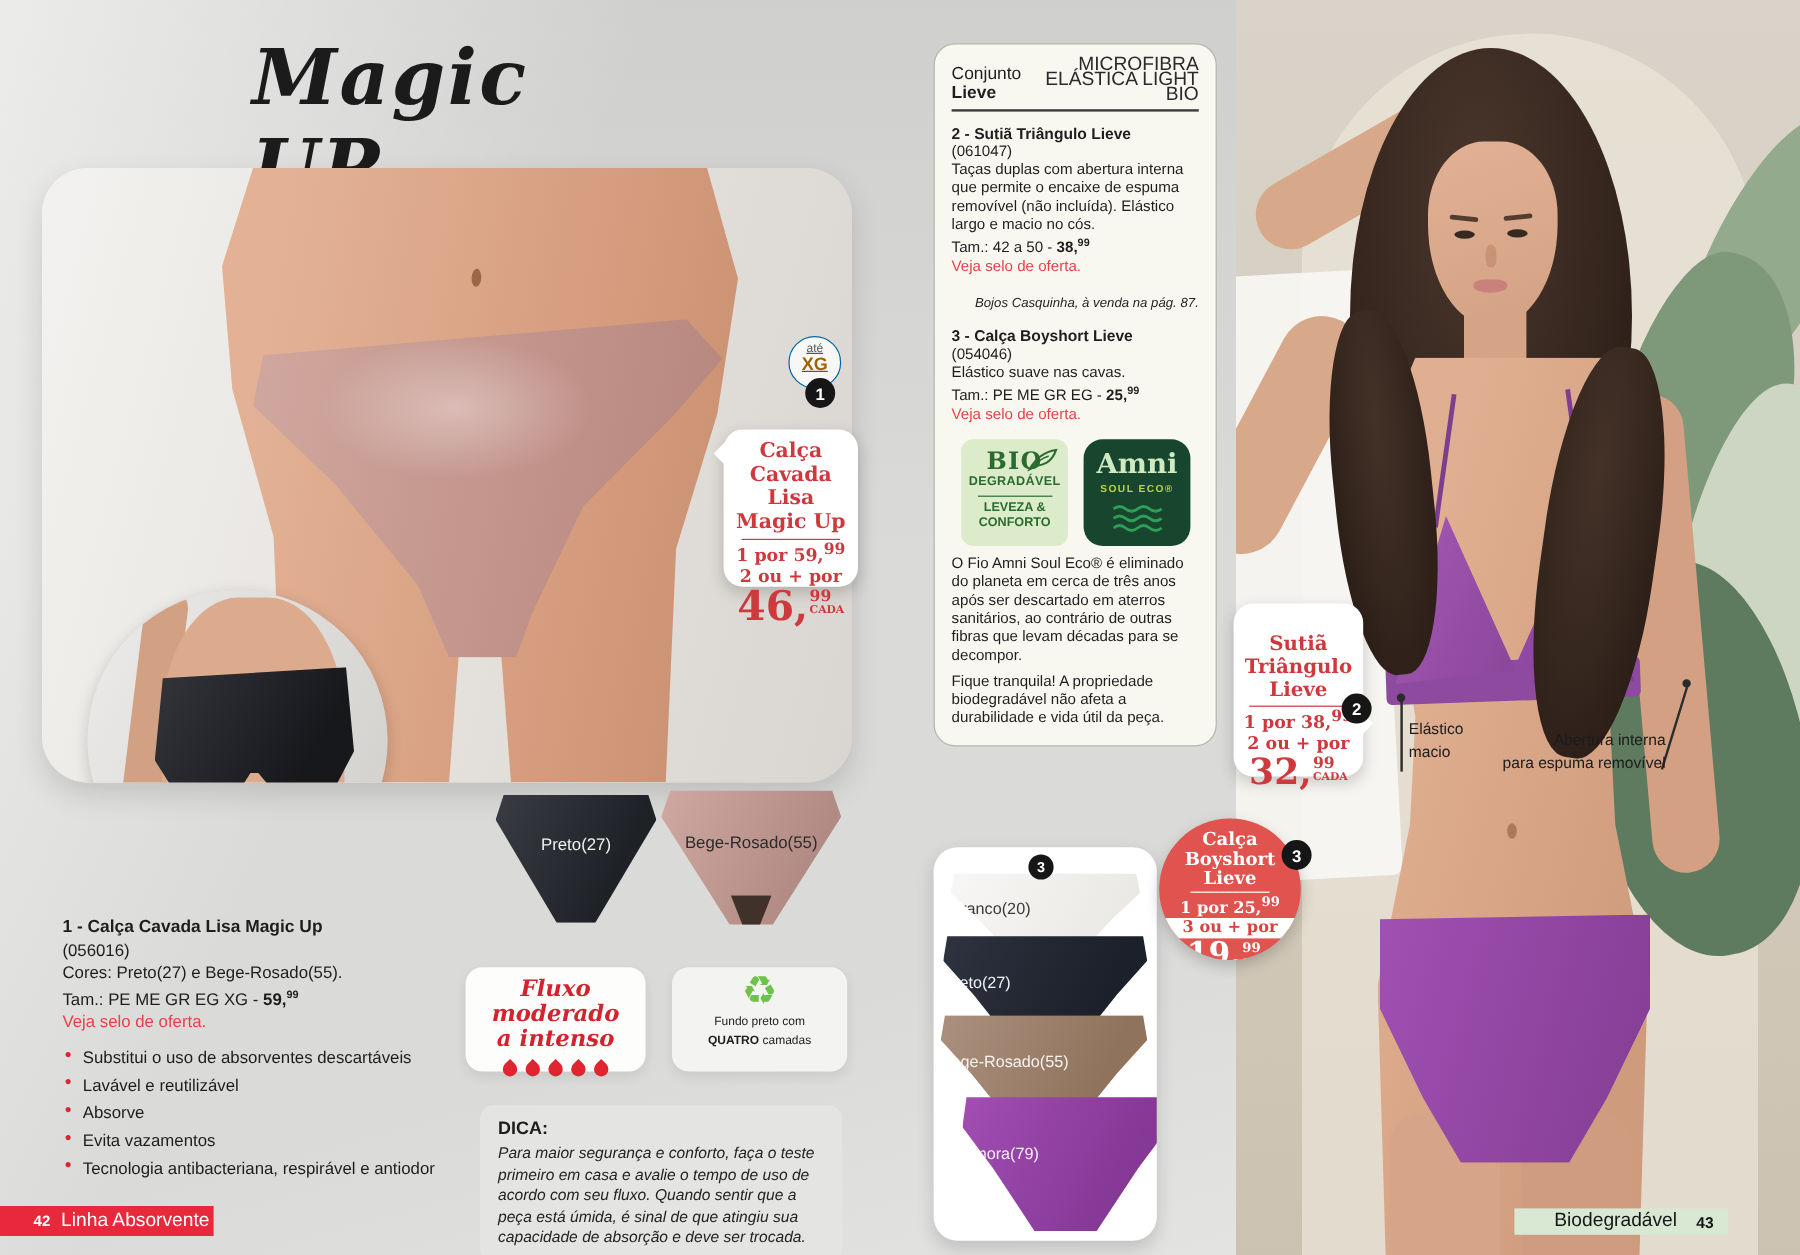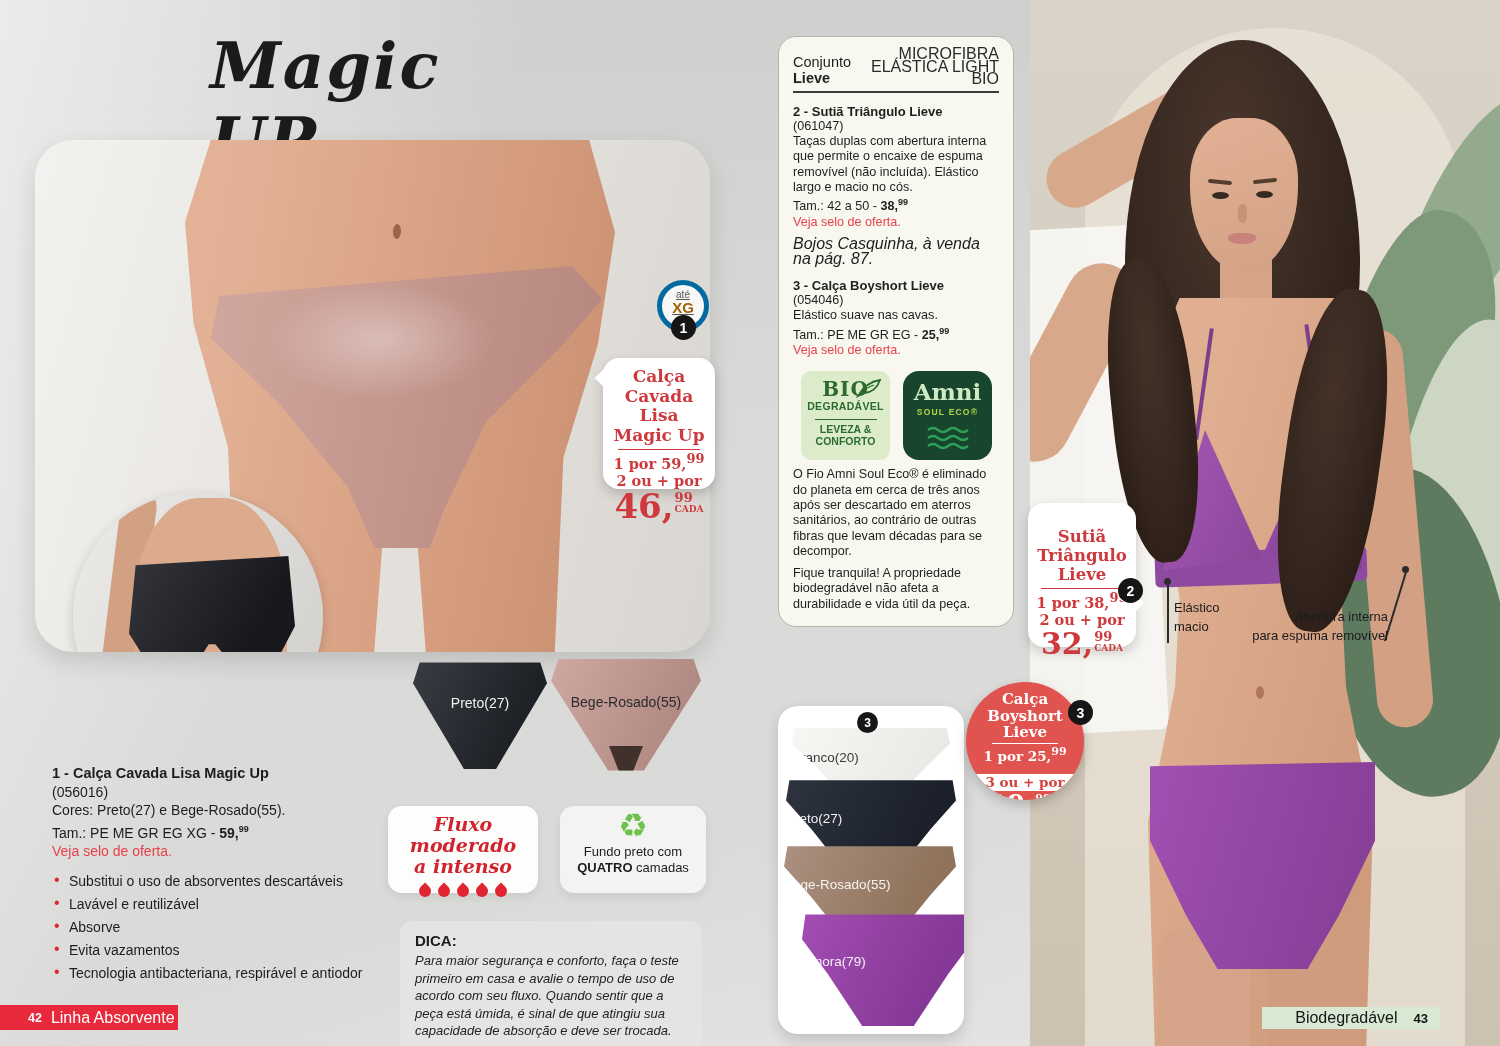--- a/index.html
+++ b/index.html
@@ -33,21 +33,21 @@
   .pm-panty-sheen{left:230px;top:140px;width:230px;height:120px;border-radius:50%;
       background:radial-gradient(ellipse,rgba(255,255,255,.35),rgba(255,255,255,0) 70%);}
   .pm-inset{left:38px;top:352px;width:250px;height:250px;border-radius:50%;overflow:hidden;
       background:linear-gradient(115deg,#ecebe9 0%,#d0cfcc 100%);box-shadow:0 4px 12px rgba(0,0,0,.18);}
   .pm-inset-arm{left:34px;top:-4px;width:36px;height:260px;background:#d2a083;border-radius:20px;transform:rotate(7deg);}
   .pm-inset-skin{left:62px;top:6px;width:152px;height:246px;background:#dcab8d;border-radius:42% 42% 32% 32%;}
   .pm-inset-panty{left:56px;top:58px;width:166px;height:152px;
       background:linear-gradient(120deg,#35363c,#17181c 70%);
       clip-path:polygon(4% 10%,96% 4%,100% 50%,78% 96%,52% 62%,48% 62%,26% 100%,0 55%);}
   .size-badge{left:657px;top:280px;width:42px;height:42px;border-radius:50%;
-      background:rgba(250,250,250,.88);border:5px solid #0369a1;text-align:center;color:#555;z-index:5;text-decoration:underline;}
+      background:rgba(250,250,250,.88);border:1px solid #0369a1;text-align:center;color:#555;z-index:5;text-decoration:underline;}
   .size-badge .s1{display:block;font-size:10px;margin-top:4px;}
   .size-badge .s2{display:block;font-size:15px;font-weight:700;color:#a16207;margin-top:-1px;}
   .marker{width:25px;height:25px;border-radius:50%;background:#161616;color:#fff;
       display:flex;align-items:center;justify-content:center;font-size:14px;font-weight:700;z-index:6;}
   .marker-sm{width:21px;height:21px;font-size:12px;}
   
   .tag{background:#fff;border-radius:16px;box-shadow:0 5px 12px rgba(0,0,0,.18);
       text-align:center;color:#ce393d;z-index:5;}
   .tag:before{content:"";position:absolute;width:16px;height:16px;background:#fff;transform:rotate(45deg);}
   .tag1{left:603px;top:358px;width:112px;height:122px;padding-top:9px;}
@@ -64,21 +64,21 @@
   .tag-sup-col{display:flex;flex-direction:column;align-items:flex-start;margin-left:1px;padding-top:2px;}
   .tag-sup{font:700 13px "DejaVu Serif",serif;line-height:12px;}
   .tag-unit{font:700 9px "DejaVu Serif",serif;line-height:10px;}
   
   .tag3{left:966px;top:682px;width:118px;height:118px;border-radius:50%;background:#e0534e;
       overflow:hidden;text-align:center;color:#fff;padding-top:9px;box-sizing:border-box;
       box-shadow:0 5px 12px rgba(0,0,0,.2);z-index:5;}
   .tag3-name{font:700 15px "DejaVu Serif",serif;line-height:16.5px;color:#fff;}
   .tag3-rule{width:66px;border-top:1.4px solid #fff;margin:2px auto;}
   .tag3-offer{font:700 13.5px "DejaVu Serif",serif;color:#fff;line-height:16px;}
-  .tag3-band{background:#fff;color:#d6423d;font:700 13.5px "DejaVu Serif",serif;height:17px;line-height:17px;margin-top:11px;}
+  .tag3-band{background:#fff;color:#d6423d;font:700 13.5px "DejaVu Serif",serif;height:17px;line-height:17px;margin-top:1px;}
   .tag3 .tag-price-row{color:#fff;margin-top:0;}
   .tag3 .tag-price{font-size:26px;line-height:26px;}
   .tag3 .tag-sup{font-size:11px;color:#fff;}
   .tag3 .tag-unit{font-size:8px;color:#fff;}
   
   .swatch{display:flex;align-items:center;justify-content:center;font-size:14px;}
   .swatch-preto{left:413px;top:652px;width:134px;height:130px;color:#f2f2f2;
       background:linear-gradient(115deg,#3a3d43,#1e2126 70%);
       clip-path:polygon(5% 8%,95% 8%,100% 24%,62% 90%,38% 90%,0 24%);}
   .swatch-bege{left:551px;top:648px;width:150px;height:136px;color:#2b2b2b;
@@ -98,39 +98,39 @@
   
   .flux-card{left:388px;top:806px;width:150px;height:87px;background:#fdfdfc;border-radius:14px;
       text-align:center;padding-top:8px;box-sizing:border-box;box-shadow:0 4px 10px rgba(0,0,0,.08);}
   .flux-line{font:italic 700 19px "DejaVu Serif",serif;color:#d2242e;line-height:21px;}
   .flow-drops{display:flex;justify-content:center;gap:7px;margin-top:8px;}
   .drop{width:12px;height:12px;background:#e02430;border-radius:0 50% 50% 50%;transform:rotate(45deg);}
   .layers-card{left:560px;top:806px;width:146px;height:87px;background:#f3f3f1;border-radius:14px;
       text-align:center;padding-top:2px;box-sizing:border-box;box-shadow:0 4px 10px rgba(0,0,0,.08);}
   .recycle{font-size:33px;color:#6cc24a;line-height:36px;}
   .recycle:before{content:"♻";}
-  .layers-text{font-size:13px;line-height:16px;color:#1d1d1d;}
+  .layers-text{font-size:10px;line-height:16px;color:#1d1d1d;}
   
   .dica-card{left:400px;top:921px;width:302px;background:#e4e4e2;border-radius:12px;
       padding:11px 15px 12px;box-sizing:border-box;}
   .dica-title{font-weight:700;font-size:15px;margin-bottom:3px;}
   .dica-body{font-style:italic;font-size:13px;line-height:17.5px;color:#222;}
   
   .info-card{left:778px;top:36px;width:236px;background:#f9f8f0;border:1.5px solid #b5b5ad;
       border-radius:18px;padding:11px 14px 14px;box-sizing:border-box;z-index:5;
       font-size:12.6px;line-height:15.3px;color:#1e1e1e;}
   .ic-header{display:flex;justify-content:space-between;align-items:flex-end;
       border-bottom:2px solid #3c3c3c;padding-bottom:5px;}
   .ic-h-left div{font-size:14.5px;line-height:16px;}
   .ic-h-left .b{font-weight:700;}
   .ic-h-right{text-align:right;font-size:16px;line-height:12.5px;color:#2a2a2a;}
   .ic-para{margin-top:7px;}
   .ic-item{margin-top:11px;}
   .ic-item-title{font-weight:700;font-size:13px;}
-  .ic-note{font-style:italic;font-size:16px;margin-top:6px;}
+  .ic-note{font-style:italic;font-size:11px;margin-top:16px;text-align:right;}
   .ic-badges{display:flex;gap:13px;margin:13px 0 0 8px;}
   .bio-badge{width:89px;height:89px;background:#dcecca;border-radius:10px;text-align:center;
       color:#2c6b2f;padding-top:9px;box-sizing:border-box;position:relative;}
   .bio-line1{font:700 20px "DejaVu Serif",serif;line-height:18px;letter-spacing:1px;}
   .bio-line2{font-weight:700;font-size:10.5px;letter-spacing:.3px;margin-top:1px;}
   .bio-rule{width:62px;border-top:1.3px solid #2c6b2f;margin:4px auto 3px;}
   .bio-line34{font-weight:700;font-size:10.5px;line-height:12px;}
   .bio-leaf{position:absolute;right:8px;top:7px;}
   .amni-badge{width:89px;height:89px;background:#17452e;border-radius:16px;text-align:center;
       padding-top:10px;box-sizing:border-box;}

